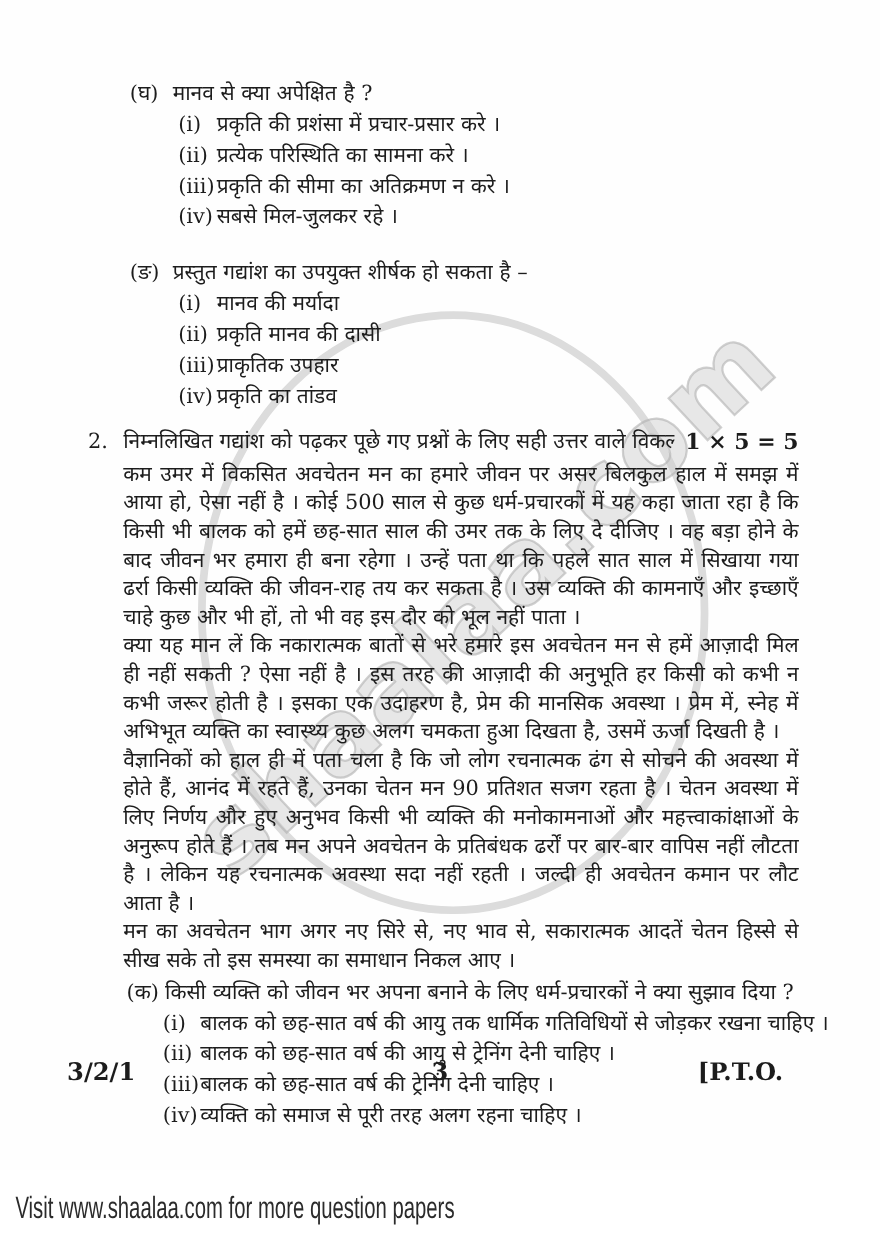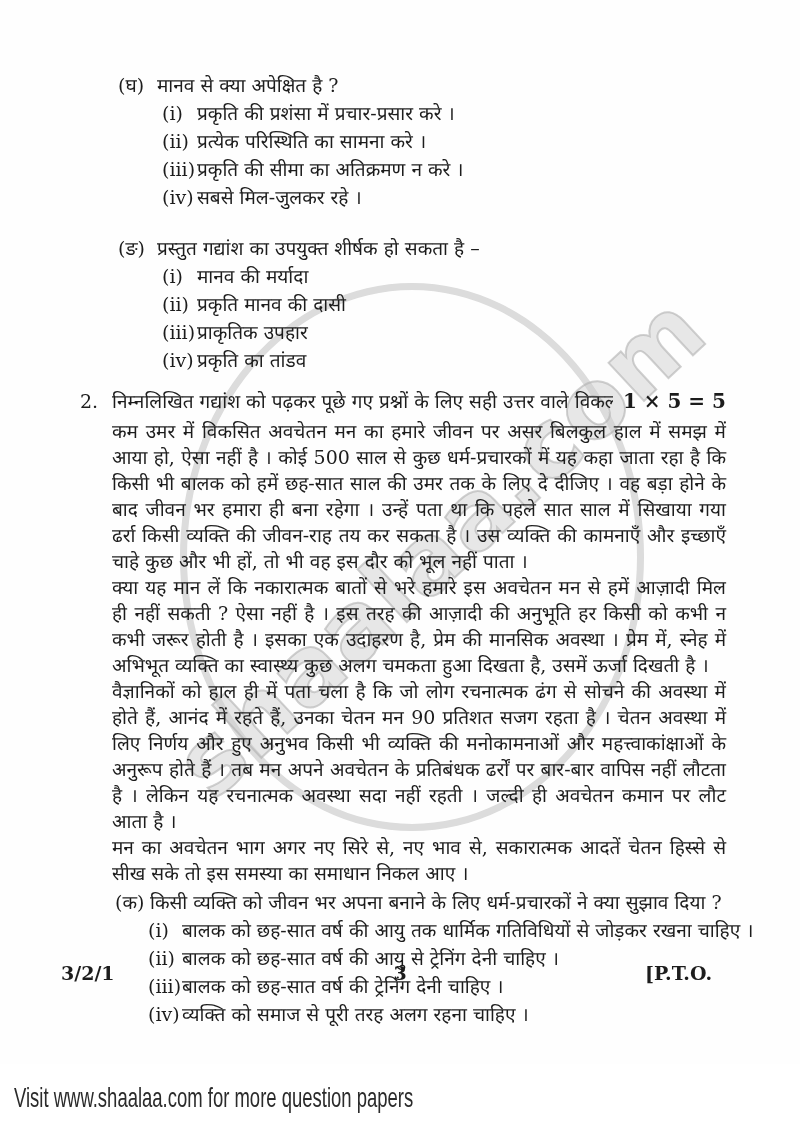--- a/index.html
+++ b/index.html
@@ -61,21 +61,21 @@
 
   .subq { display: flex; margin: 2px 0 0 115px; line-height: 26px; }
   .subq-label { width: 35px; flex: none; }
   .subq-text { white-space: nowrap; }
   .subopt { display: flex; margin-left: 148px; margin-top: 2px; white-space: nowrap; line-height: 26px; }
   .subopt-num { width: 34px; flex: none; }
 
   
   .pf {
     position: absolute; top: 962px; left: 0; width: 100%; height: 24px;
-    font-weight: bold; font-size: 19px; z-index: 1;
+    font-weight: bold; font-size: 22px; z-index: 1;
   }
   .pf-left   { position: absolute; left: 61px; }
   .pf-center { position: absolute; left: 50%; transform: translateX(-50%); }
   .pf-right  { position: absolute; right: 88px; }
 
   
   .banner {
     position: absolute; left: 14px; top: 1082px;
     font-family: "Liberation Sans", "DejaVu Sans", sans-serif;
     font-size: 28px; color: #2b2b2b;

